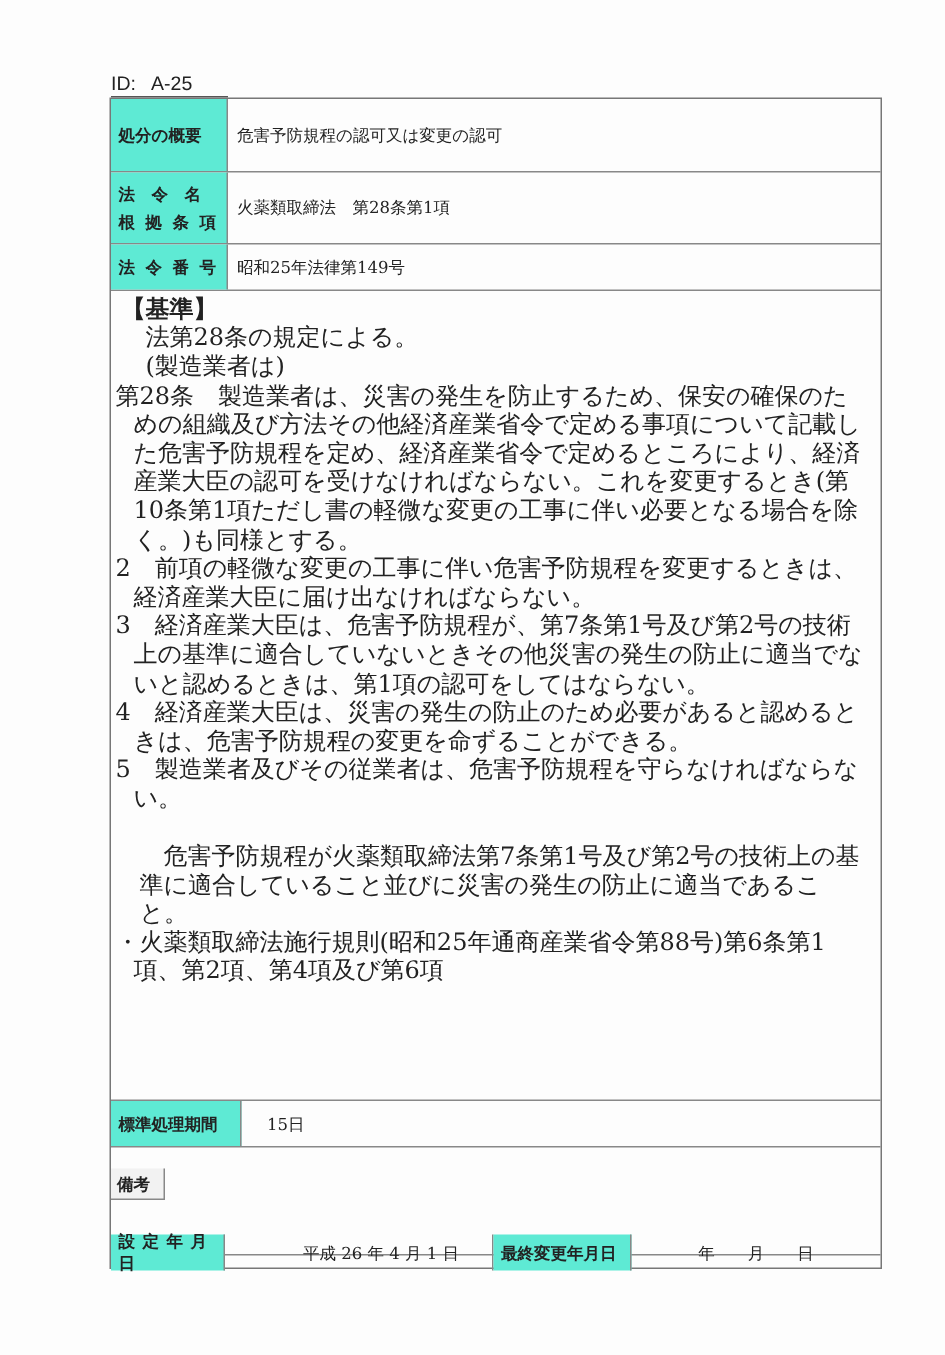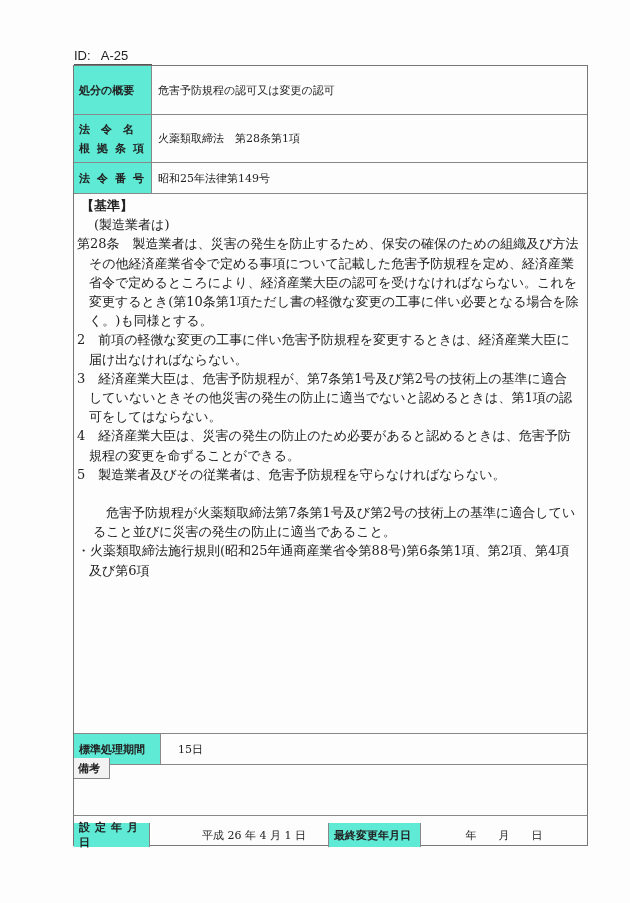--- a/index.html
+++ b/index.html
@@ -3,21 +3,21 @@
 <meta charset="utf-8">
 <style>
   html, body { margin:0; padding:0; background:#fdfdfd; }
   body { width:630px; height:903px; position:relative; font-family:"DejaVu Serif", serif; color:#222; overflow:hidden; }
   .id-line { position:absolute; left:74px; top:49px; width:78px; font-family:"Liberation Sans", sans-serif; font-size:13px; border-bottom:1.5px solid #555; line-height:14px; padding-bottom:1px; white-space:pre; }
   .tbl { position:absolute; left:73px; width:515px; border:1px solid #777; box-sizing:border-box; }
   .row { position:absolute; left:0; right:0; border-bottom:1px solid #888; box-sizing:border-box; }
   .lbl { position:absolute; top:0; bottom:0; left:0; background:#5eead4; border-right:1px solid #888; box-sizing:border-box; font-family:"DejaVu Sans", sans-serif; font-weight:bold; font-size:11px; display:flex; align-items:center; padding-left:5px; }
   .val { position:absolute; top:0; bottom:0; display:flex; align-items:center; font-size:11px; }
   .spaced { letter-spacing:7px; }
-  .body { position:absolute; left:0; right:0; font-size:13px; line-height:19.2px; }
+  .body { position:absolute; left:0; right:0; font-size:16px; line-height:19.2px; }
   .body p { margin:0; white-space:pre-wrap; }
   .hang { padding-left:12px; text-indent:-12px; }
 </style>
 </head>
 <body>
 
 <div class="id-line">ID:   A-25</div>
 
 <div class="tbl" style="top:65px;height:781px;">
 
@@ -35,38 +35,39 @@
   </div>
 
   <div class="row" style="top:97px;height:31px;padding-left:44px;">
     <div class="lbl spaced" style="width:78px;">法令番号</div>
     <div class="val" style="left:84px;">昭和25年法律第149号</div>
   </div>
 
   <div class="row" style="top:128px;height:540px;">
     <div class="body" style="top:2px;padding:0 8px 0 7px;">
       <p style="font-family:'DejaVu Sans',sans-serif;font-weight:bold;">【基準】</p>
+      <p>　法第28条の規定による。</p>
       <p>　(製造業者は)</p>
       <p class="hang" style="margin-left:-4px;">第28条　製造業者は、災害の発生を防止するため、保安の確保のための組織及び方法その他経済産業省令で定める事項について記載した危害予防規程を定め、経済産業省令で定めるところにより、経済産業大臣の認可を受けなければならない。これを変更するとき(第10条第1項ただし書の軽微な変更の工事に伴い必要となる場合を除く。)も同様とする。</p>
       <p class="hang" style="margin-left:-4px;">2　前項の軽微な変更の工事に伴い危害予防規程を変更するときは、経済産業大臣に届け出なければならない。</p>
       <p class="hang" style="margin-left:-4px;">3　経済産業大臣は、危害予防規程が、第7条第1号及び第2号の技術上の基準に適合していないときその他災害の発生の防止に適当でないと認めるときは、第1項の認可をしてはならない。</p>
       <p class="hang" style="margin-left:-4px;">4　経済産業大臣は、災害の発生の防止のため必要があると認めるときは、危害予防規程の変更を命ずることができる。</p>
       <p class="hang" style="margin-left:-4px;">5　製造業者及びその従業者は、危害予防規程を守らなければならない。</p>
       <p style="height:19px;"></p>
       <p class="hang" style="padding-left:12px;text-indent:0;">　危害予防規程が火薬類取締法第7条第1号及び第2号の技術上の基準に適合していること並びに災害の発生の防止に適当であること。</p>
       <p class="hang" style="margin-left:-4px;">・火薬類取締法施行規則(昭和25年通商産業省令第88号)第6条第1項、第2項、第4項及び第6項</p>
     </div>
   </div>
 
   <div class="row" style="top:668px;height:31px;text-align:center;">
     <div class="lbl" style="width:87px;">標準処理期間</div>
     <div class="val" style="left:104px;">15日</div>
   </div>
 
-  <div class="row" style="top:692px;height:58px;">
+  <div class="row" style="top:713px;height:58px;">
     <div style="position:absolute;left:0;top:0;width:36px;height:21px;background:#f2f2f2;border-right:1px solid #888;border-bottom:1px solid #888;box-sizing:border-box;font-family:'DejaVu Sans',sans-serif;font-weight:bold;font-size:11px;display:flex;align-items:center;padding-left:4px;">備考</div>
     <div style="position:absolute;left:40px;top:24px;font-size:11px;"></div>
   </div>
 
   <div class="row" style="top:757px;height:24px;border-bottom:none;">
     <div class="lbl" style="width:76px;letter-spacing:5px;">
         <span>設定年月日</span>
       </div>
     <div class="val" style="left:92px;width:163px;justify-content:center;border-right:1px solid #888;box-sizing:border-box;padding-left:14px;">平成 26 年 4 月 1 日</div>
     <div class="lbl" style="left:255px;width:92px;">最終変更年月日</div>

